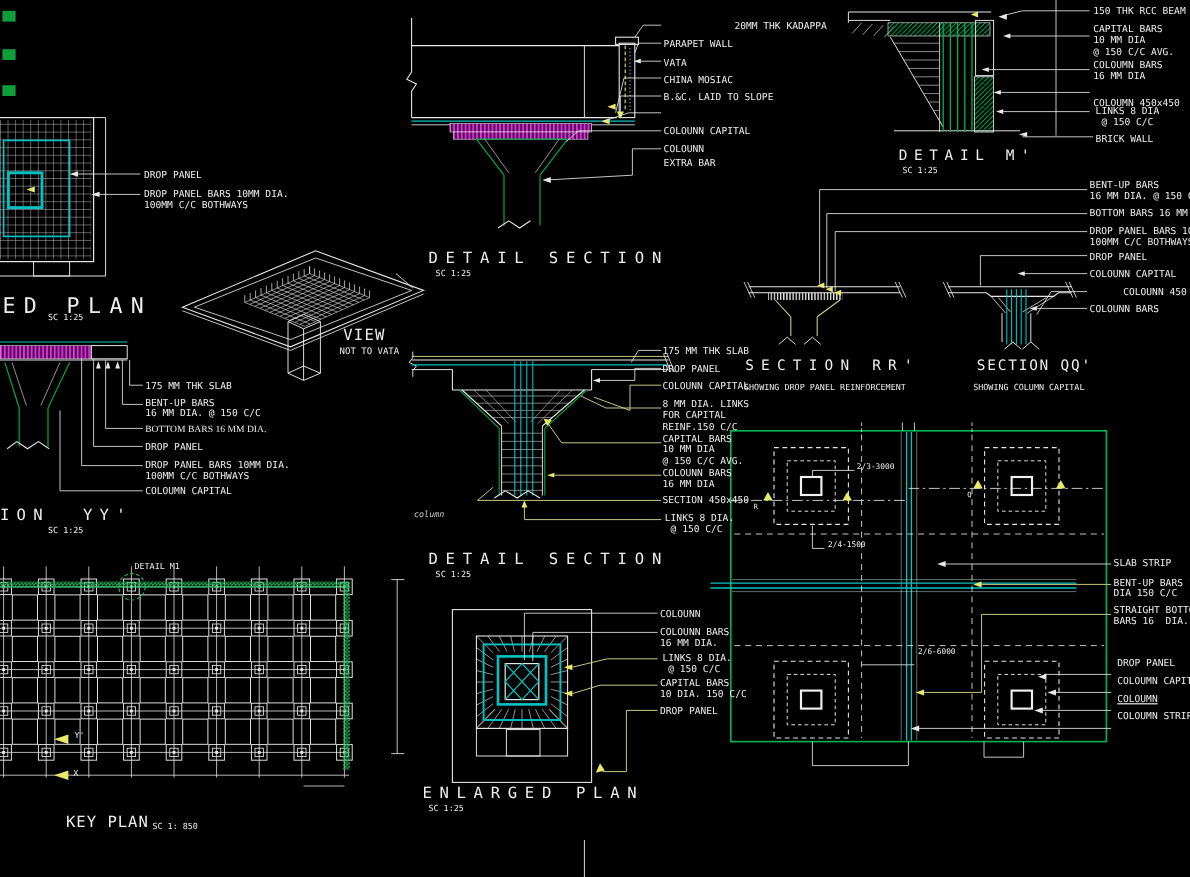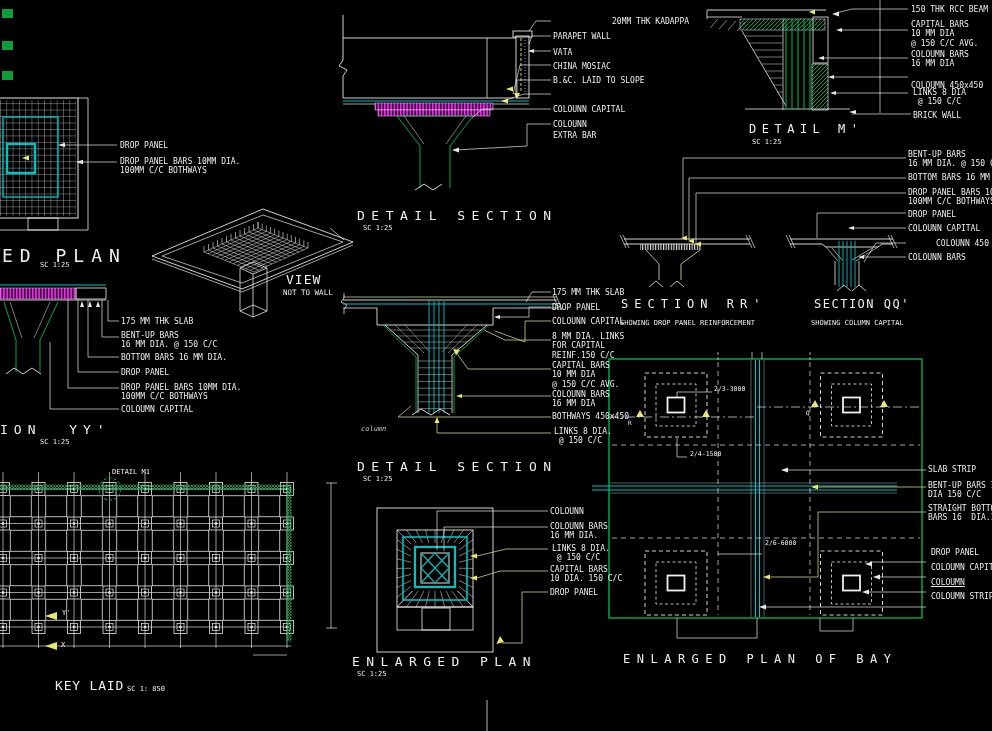--- a/index.html
+++ b/index.html
@@ -1,21 +1,21 @@
 <!DOCTYPE html>
 <html><head>
 <meta charset="utf-8">
 <style>
   html,body{margin:0;padding:0;background:#000;}
   #sheet{position:relative;width:992px;height:731px;background:#000;overflow:hidden;
          font-family:"DejaVu Sans Mono",monospace;}
   #annotations{position:absolute;left:0;top:0;width:992px;height:731px;pointer-events:none;}
   .ann{position:absolute;font-family:"DejaVu Sans Mono",monospace;font-size:8px;line-height:1.18;
        color:#ededed;white-space:pre;}
-  .ann.it{font-style:italic;margin-left:16px;}
+  .ann.it{font-style:italic;}
   svg{position:absolute;left:0;top:0;}
 </style>
 </head>
 <body>
 
 <div id="sheet">
 <svg id="cad" width="992" height="731" viewBox="0 0 992 731">
 <defs>
   <pattern id="grid" width="6.3" height="6.45" patternUnits="userSpaceOnUse">
     <path d="M6.3 0H0V6.45" fill="none" stroke="#d9d9d9" stroke-width="0.7"></path>
@@ -586,21 +586,21 @@
 
 <div id="annotations">
       <div class="ann" style="left: 120px; top: 141px;">DROP PANEL</div>
       <div class="ann" style="left: 120px; top: 157px;">DROP PANEL BARS 10MM DIA.
 100MM C/C BOTHWAYS</div>
       <div class="ann" style="left: 2px; top: 245px; font-size: 18px; letter-spacing: 7px;">ED PLAN</div>
       <div class="ann" style="left: 40px; top: 261px; font-size: 7px;">SC 1:25</div>
       <div class="ann" style="left: 121px; top: 317px;">175 MM THK SLAB</div>
       <div class="ann" style="left: 121px; top: 331px;">BENT-UP BARS
 16 MM DIA. @ 150 C/C</div>
-      <div class="ann" style="left: 121px; top: 353px;">BOTTOM BARS 16 MM DIA.</div>
+      <div class="ann" style="left: 121px; top: 353px; font-family: Liberation Serif, serif;">BOTTOM BARS 16 MM DIA.</div>
       <div class="ann" style="left: 121px; top: 368px;">DROP PANEL</div>
       <div class="ann" style="left: 121px; top: 383px;">DROP PANEL BARS 10MM DIA.
 100MM C/C BOTHWAYS</div>
       <div class="ann" style="left: 121px; top: 405px;">COLOUMN CAPITAL</div>
       <div class="ann" style="left: 0px; top: 422px; font-size: 13px; letter-spacing: 6px;">ION  YY'</div>
       <div class="ann" style="left: 40px; top: 438px; font-size: 7px;">SC 1:25</div>
       <div class="ann" style="left: 572px; top: 17px; margin-left: 40px;">20MM THK KADAPPA</div>
       <div class="ann" style="left: 553px; top: 32px;">PARAPET WALL</div>
       <div class="ann" style="left: 553px; top: 48px;">VATA</div>
       <div class="ann" style="left: 553px; top: 62px;">CHINA MOSIAC</div>
@@ -639,30 +639,30 @@
       <div class="ann" style="left: 552px; top: 303px;">DROP PANEL</div>
       <div class="ann" style="left: 552px; top: 317px;">COLOUNN CAPITAL</div>
       <div class="ann" style="left: 552px; top: 332px;">8 MM DIA. LINKS
 FOR CAPITAL
 REINF.150 C/C</div>
       <div class="ann" style="left: 552px; top: 361px;">CAPITAL BARS
 10 MM DIA
 @ 150 C/C AVG.</div>
       <div class="ann" style="left: 552px; top: 390px;">COLOUNN BARS
 16 MM DIA</div>
-      <div class="ann" style="left: 552px; top: 412px;">BOTHWAYS 450x450</div>
+      <div class="ann" style="left: 552px; top: 412px;">SECTION 450x450</div>
       <div class="ann" style="left: 554px; top: 427px;">LINKS 8 DIA.
  @ 150 C/C</div>
       <div class="ann it" style="left: 345px; top: 425px; font-size: 7px; color: rgb(200, 200, 200);">column</div>
       <div class="ann" style="left: 357px; top: 459px; font-size: 13px; letter-spacing: 6.5px;">DETAIL SECTION</div>
       <div class="ann" style="left: 363px; top: 475px; font-size: 7px;">SC 1:25</div>
       <div class="ann" style="left: 286px; top: 272px; font-size: 13px; letter-spacing: 1px;">VIEW</div>
-      <div class="ann" style="left: 283px; top: 289px; font-size: 7.5px;">NOT TO WALL</div>
+      <div class="ann" style="left: 283px; top: 289px; font-size: 7.5px;">NOT TO VATA</div>
       <div class="ann" style="left: 112px; top: 468px; font-size: 7px;">DETAIL M1</div>
-      <div class="ann" style="left: 55px; top: 678px; font-size: 13px; letter-spacing: 0.8px;">KEY LAID</div>
+      <div class="ann" style="left: 55px; top: 678px; font-size: 13px; letter-spacing: 0.8px;">KEY PLAN</div>
       <div class="ann" style="left: 127px; top: 685px; font-size: 7px;">SC 1: 850</div>
       <div class="ann" style="left: 62px; top: 609px; font-size: 7px;">Y'</div>
       <div class="ann" style="left: 61px; top: 641px; font-size: 7px;">X</div>
       <div class="ann" style="left: 550px; top: 507px;">COLOUNN</div>
       <div class="ann" style="left: 550px; top: 522px;">COLOUNN BARS
 16 MM DIA.</div>
       <div class="ann" style="left: 552px; top: 544px;">LINKS 8 DIA.
  @ 150 C/C</div>
       <div class="ann" style="left: 550px; top: 565px;">CAPITAL BARS
 10 DIA. 150 C/C</div>
@@ -671,20 +671,19 @@
       <div class="ann" style="left: 357px; top: 670px; font-size: 7px;">SC 1:25</div>
       <div class="ann" style="left: 928px; top: 465px;">SLAB STRIP</div>
       <div class="ann" style="left: 928px; top: 481px;">BENT-UP BARS 16
 DIA 150 C/C</div>
       <div class="ann" style="left: 928px; top: 504px;">STRAIGHT BOTTOM
 BARS 16  DIA.150 C/C</div>
       <div class="ann" style="left: 931px; top: 548px;">DROP PANEL</div>
       <div class="ann" style="left: 931px; top: 563px;">COLOUMN CAPITAL</div>
       <div class="ann" style="left: 931px; top: 578px; text-decoration: underline;">COLOUMN</div>
       <div class="ann" style="left: 931px; top: 592px;">COLOUMN STRIP</div>
-      <div class="ann" style="left: 623px; top: 652px; font-size: 12px; letter-spacing: 6.5px;">ENLARGED PLAN OF BAY</div>
       <div class="ann" style="left: 714px; top: 386px; font-size: 6.5px;">2/3-3000</div>
       <div class="ann" style="left: 690px; top: 451px; font-size: 6.5px;">2/4-1500</div>
       <div class="ann" style="left: 765px; top: 540px; font-size: 6.5px;">2/6-6000</div>
       <div class="ann" style="left: 628px; top: 419px; font-size: 6px;">R</div>
       <div class="ann" style="left: 806px; top: 409px; font-size: 6px;">Q</div>
     </div>
 </div>
 
 </body></html>

